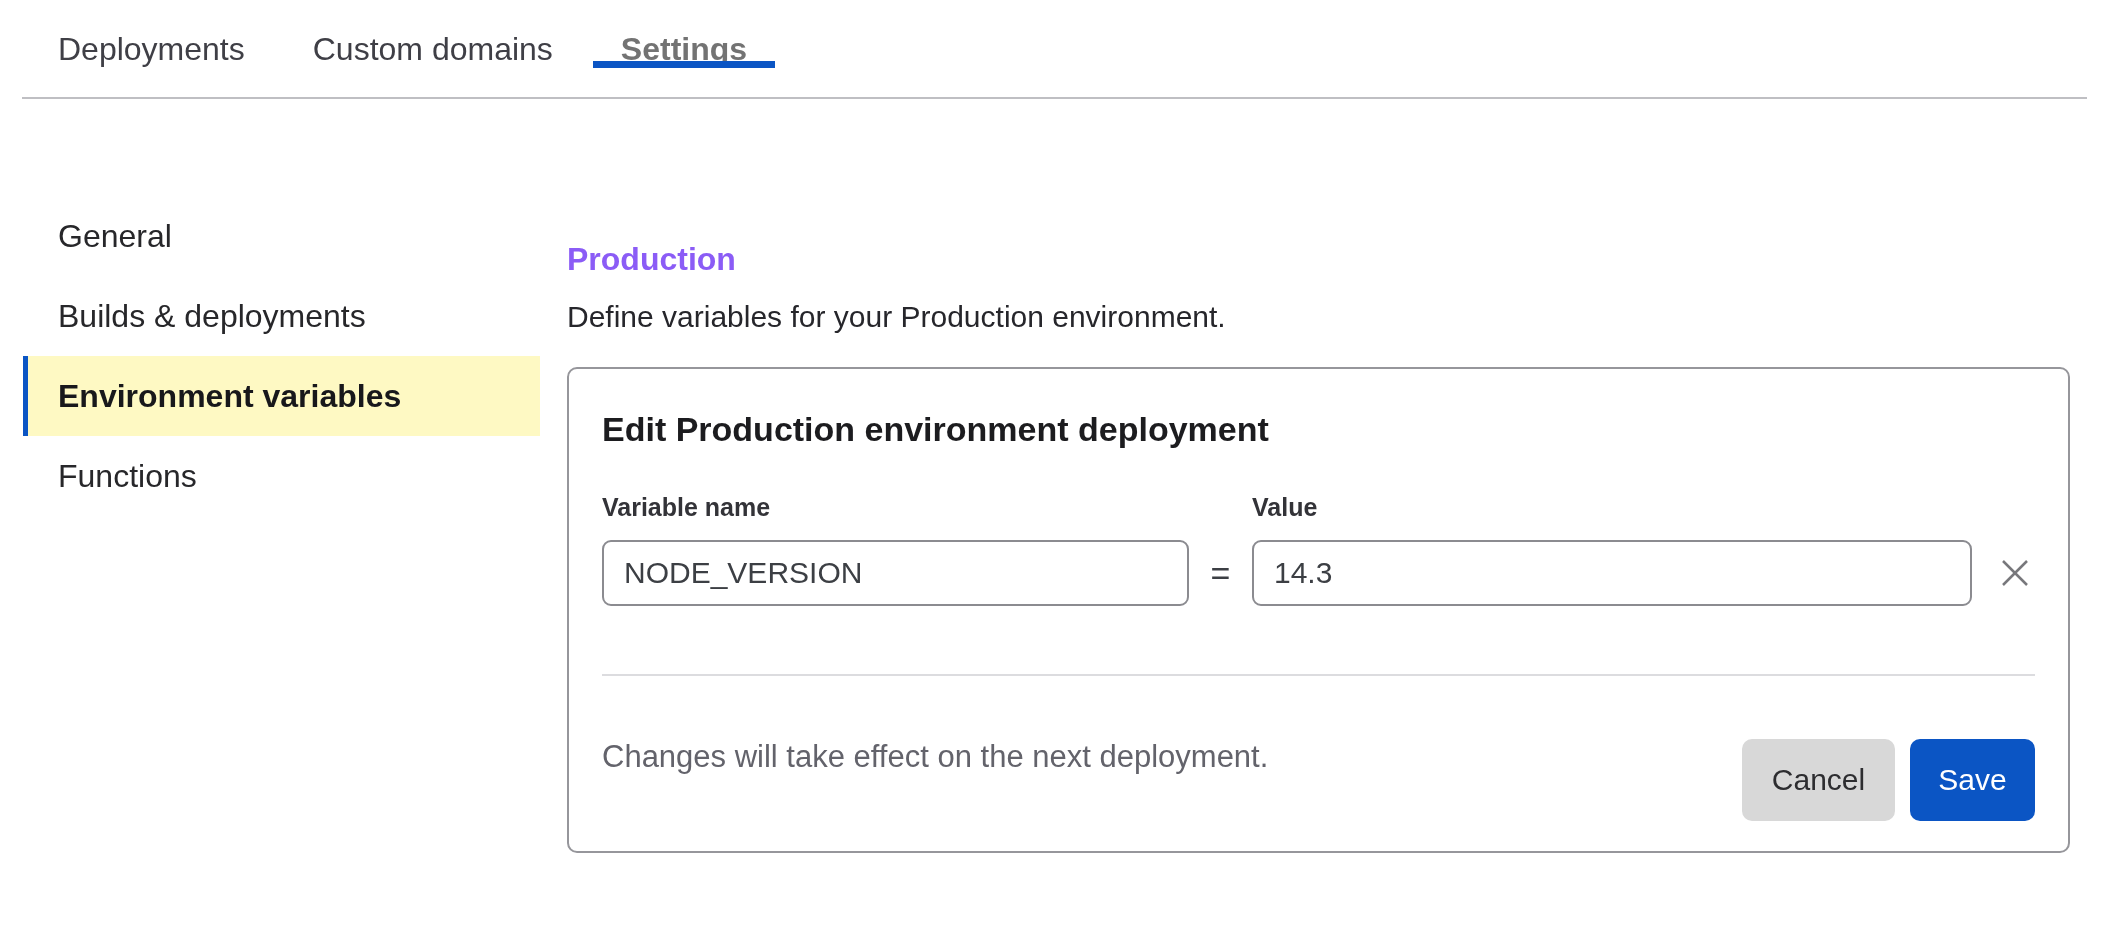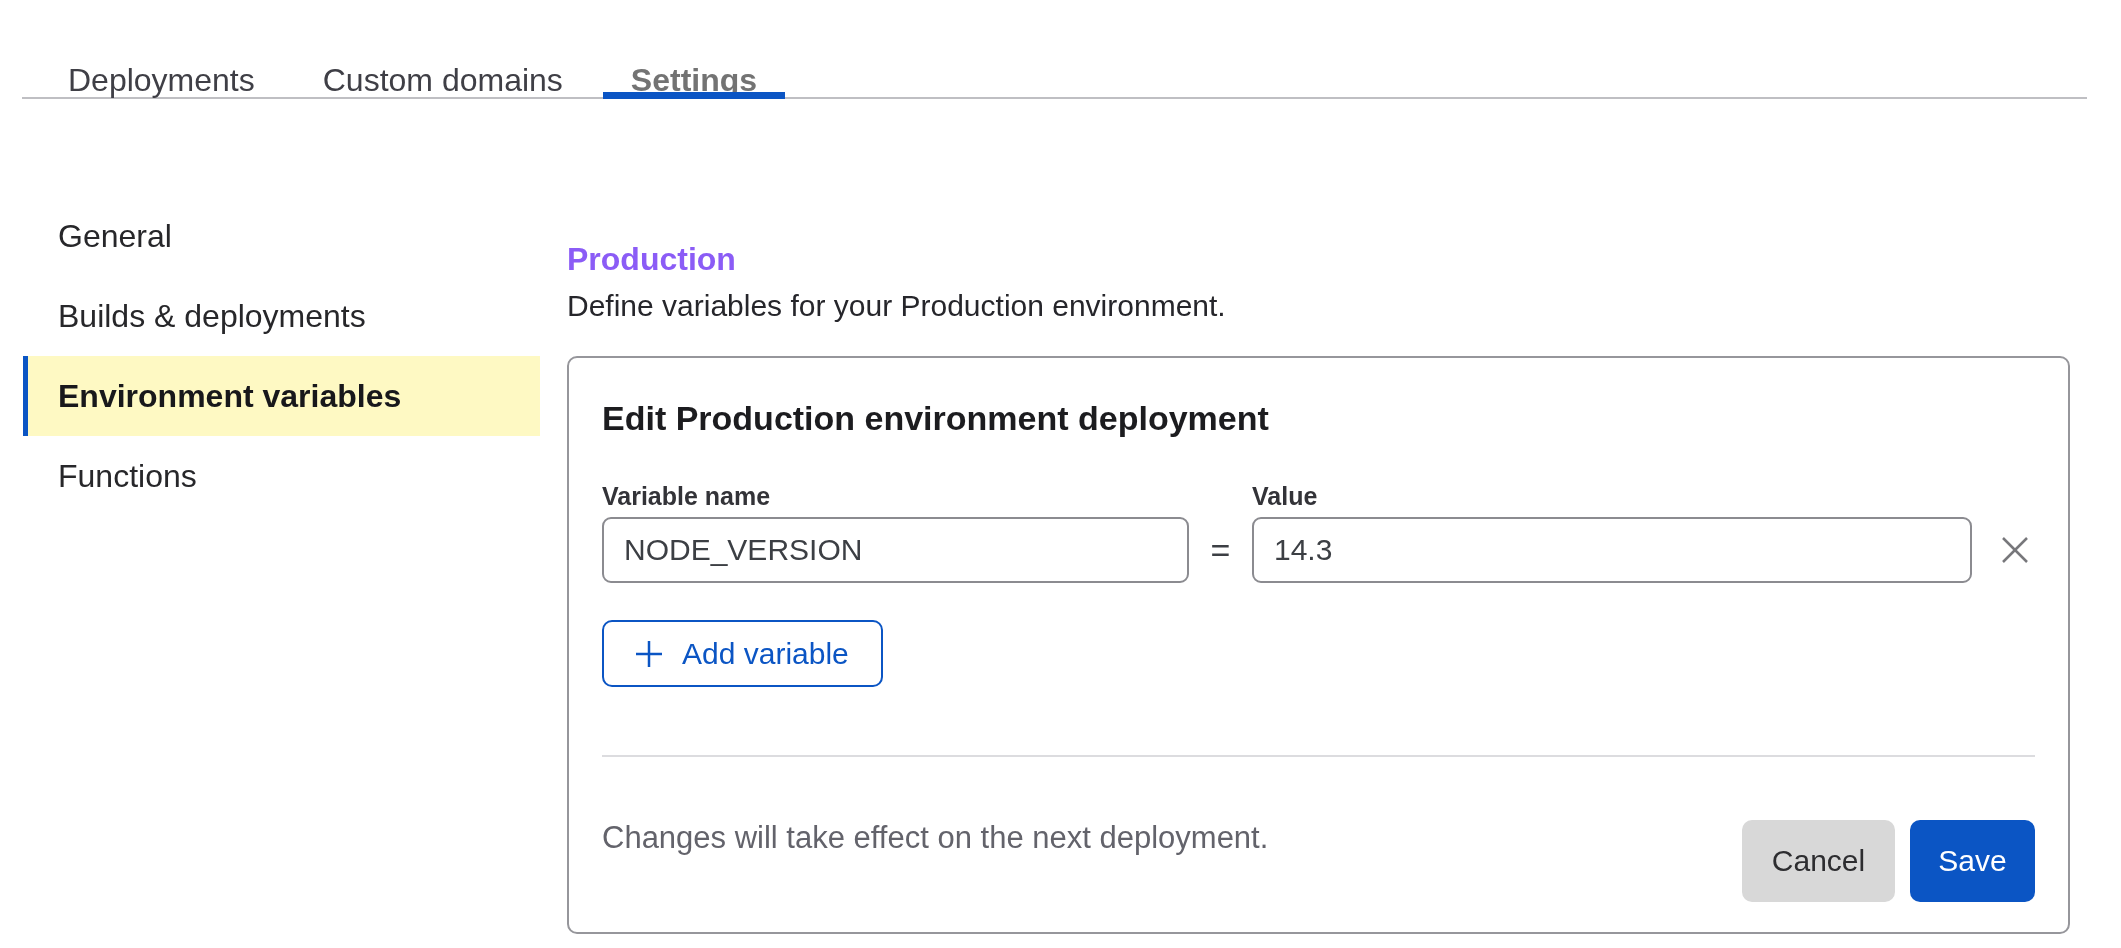--- a/index.html
+++ b/index.html
@@ -4,22 +4,22 @@
 <style>
   * { margin: 0; padding: 0; box-sizing: border-box; }
   html, body { width: 2121px; height: 948px; background: #ffffff; overflow: hidden; }
   body { font-family: "Liberation Sans", "DejaVu Sans", sans-serif; color: #26262b; }
 
   
   .tabbar {
     position: relative;
     height: 99px;
     display: flex;
-    align-items: flex-end;
-    padding-left: 40px;
+    align-items: center;
+    padding-left: 30px;
     gap: 12px;
   }
   .tab-divider {
     position: absolute;
     left: 22px;
     width: 2065px;
     bottom: 0;
     height: 2px;
     background: #bfbfc3;
   }
@@ -84,21 +84,21 @@
     width: 1503px;
     max-width: 1503px;
   }
   .page-title {
     font-size: 32px;
     font-weight: bold;
     color: #8b5cf6;
     line-height: 38px;
   }
   .page-subtitle {
-    margin-top: 10px;
+    margin-top: 21px;
     font-size: 30px;
     line-height: 36px;
     color: #26262b;
   }
 
   .card {
     margin-top: 32px;
     width: 1503px;
     border: 2px solid #96969b;
     border-radius: 10px;
@@ -121,21 +121,21 @@
     font-weight: bold;
     color: #333338;
     line-height: 30px;
   }
   .label-name { width: 650px; }
   .label-value { }
 
   .input-row {
     display: flex;
     align-items: center;
-    margin-top: 6px;
+    margin-top: 18px;
   }
   .text-input {
     height: 66px;
     border: 2px solid #8b8b90;
     border-radius: 9px;
     font-family: "Liberation Sans", sans-serif;
     font-size: 30px;
     color: #3c3f44;
     padding: 0 20px;
     background: #fff;
@@ -269,29 +269,20 @@
         <button class="remove-btn">
           <span style="display:flex">
             <svg width="34" height="34" viewBox="0 0 34 34">
               <line x1="5" y1="5" x2="29" y2="29" stroke="#77777b" stroke-width="2.5"></line>
               <line x1="29" y1="5" x2="5" y2="29" stroke="#77777b" stroke-width="2.5"></line>
             </svg>
           </span>
         </button>
       </div>
 
-      <button class="add-btn">
-        <span style="display:flex">
-          <svg width="30" height="30" viewBox="0 0 30 30">
-            <line x1="15" y1="2" x2="15" y2="28" stroke="#0b55c4" stroke-width="2.5"></line>
-            <line x1="2" y1="15" x2="28" y2="15" stroke="#0b55c4" stroke-width="2.5"></line>
-          </svg>
-        </span>
-        <span>Add variable</span>
-      </button>
 
       <div class="card-divider"></div>
 
       <div class="footer-row">
         <div class="footer-note">Changes will take effect on the next deployment.</div>
         <button class="btn btn-cancel">Cancel</button>
         <button class="btn btn-save">Save</button>
       </div>
     </div>
   </div>

